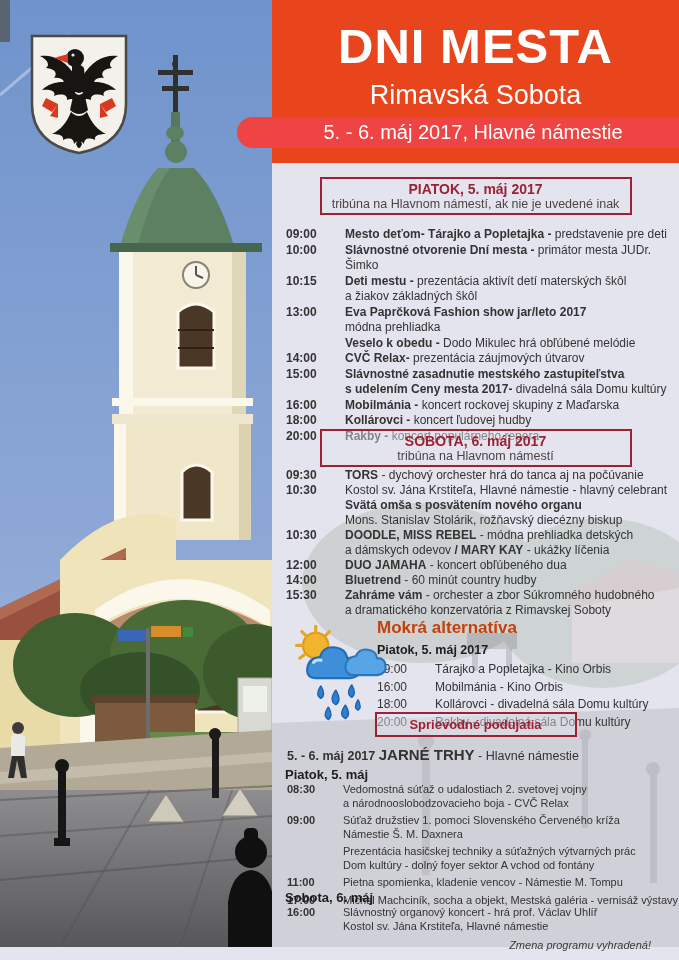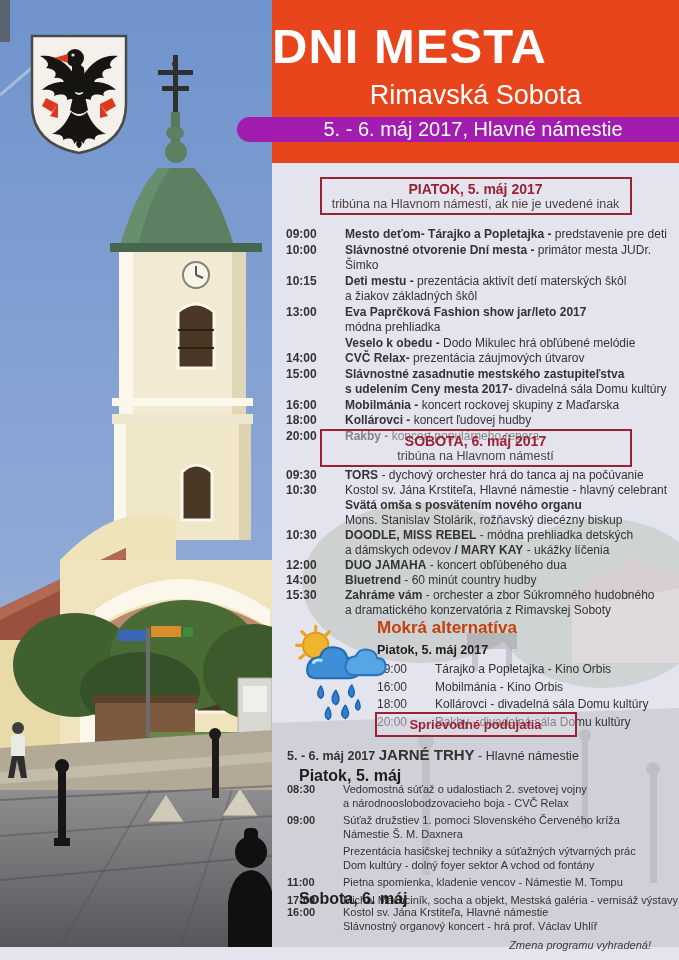--- a/index.html
+++ b/index.html
@@ -4,24 +4,24 @@
 <style>
   html,body{margin:0;padding:0;background:#cfcfd8;}
   .poster{position:relative;width:679px;height:960px;background:#e4e4ee;overflow:hidden;
           font-family:"Liberation Sans","DejaVu Sans",sans-serif;color:#333;}
   
   .photo-strip{position:absolute;left:0;top:0;width:272px;height:947px;}
   
   .faded-bg{position:absolute;left:272px;top:163px;width:407px;height:784px;pointer-events:none;}
   
   .header-red{position:absolute;left:272px;top:0;width:407px;height:163px;background:#e8451c;}
-  .title-main{position:absolute;left:0;right:0;top:18px;text-align:left;color:#fff;
+  .title-main{position:absolute;left:0;right:0;top:18px;text-align:center;color:#fff;
               font-size:49px;font-weight:bold;letter-spacing:1px;}
   .title-sub{position:absolute;left:0;right:0;top:80px;text-align:center;color:#fff;font-size:27px;}
-  .black-pill{position:absolute;left:237px;top:117px;width:442px;height:25px;background:#a21caf;
+  .black-pill{position:absolute;left:237px;top:117px;width:442px;height:31px;background:#ef4444;
               border-radius:17px 0 0 17px;display:flex;align-items:center;justify-content:center;}
   .black-pill span{color:#fff;font-size:20px;padding-left:30px;}
   
   .coa{position:absolute;left:28px;top:32px;width:102px;height:124px;}
   
   .content{position:absolute;left:272px;top:163px;width:407px;height:797px;}
   .section-box{border:2px solid #9c2133;margin:0 auto;text-align:center;padding:2px 8px;background:rgba(228,228,238,.45);}
   .box-title{font-size:14px;font-weight:bold;color:#9c2133;}
   .box-sub{font-size:12.5px;color:#4d4343;}
   .abs{position:absolute;left:0;right:0;}
@@ -41,21 +41,21 @@
   .wet-day{font-size:12.5px;font-weight:bold;color:#1d1d1d;margin-top:5px;}
   .wet-items{margin-top:4px;font-size:12px;}
   .wet-items .ev-row{line-height:17.5px;}
   .wet-items .ev-time{font-weight:normal;}
   .wet-items .ev-desc{margin-left:8px;}
   
   .side-box{width:186px;padding:3px 6px;}
   .side-box .box-title{font-size:13px;}
   .jarne{padding-left:15px;font-size:12.5px;}
   .jarne .fair{font-size:15px;font-weight:bold;}
-  .day-label{padding-left:27px;font-size:16px;font-weight:bold;color:#1d1d1d;}
+  .day-label{padding-left:13px;font-size:13px;font-weight:bold;color:#1d1d1d;}
   .list-side{padding-left:15px;font-size:11px;}
   .list-side .ev-time{width:48px;flex:0 0 48px;}
   .list-side .ev-desc{margin-left:8px;}
   .list-side .ev-line{line-height:13.5px;}
   .list-side .ev-row{margin-bottom:4px;}
   .footer-note{position:absolute;right:28px;top:776px;font-size:11px;font-style:italic;color:#3a3a3a;}
 </style>
 </head>
 <body>
 
@@ -422,21 +422,21 @@
           <div class="ev-desc">
             <div class="ev-line"><span>Michal Machciník, socha a objekt, Mestská galéria - vernisáž výstavy</span></div>
           </div>
         </div>
       </div>
     <div class="abs day-label" style="top:727px;">Sobota, 6. máj</div>
     <div class="abs list-side" style="top:743px;">
         <div class="ev-row">
           <div class="ev-time">16:00</div>
           <div class="ev-desc">
+            <div class="ev-line"><span>Slávnostný organový koncert - hrá prof. Václav Uhlíř</span></div>
             <div class="ev-line"><span>Kostol sv. Jána Krstiteľa, Hlavné námestie</span></div>
-            <div class="ev-line"><span>Slávnostný organový koncert - hrá prof. Václav Uhlíř</span></div>
           </div>
         </div>
       </div>
 
     <div class="footer-note">Zmena programu vyhradená!</div>
   </div>
 </div>
 
 </body></html>

